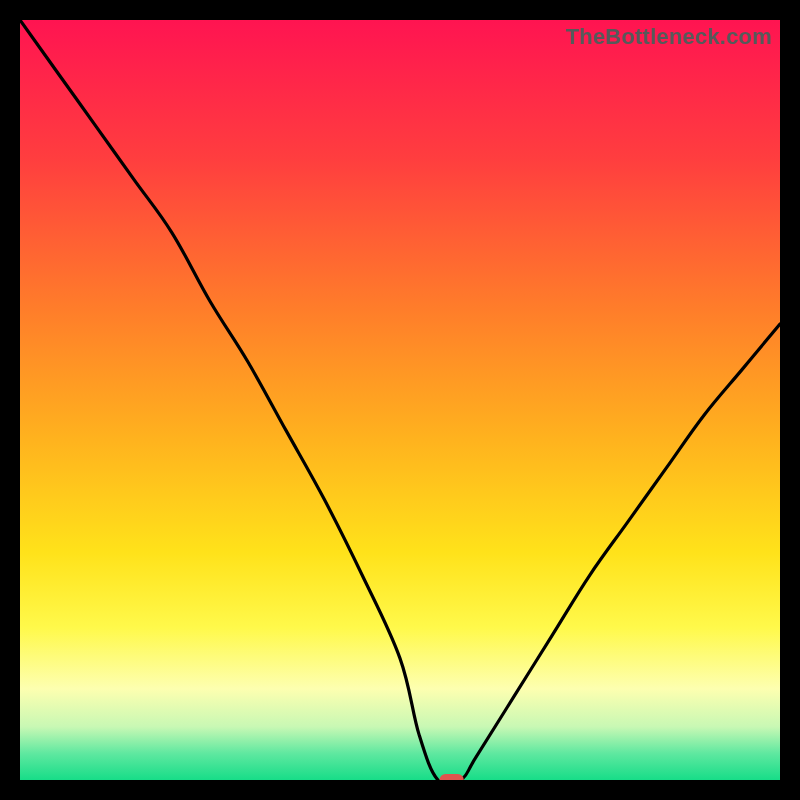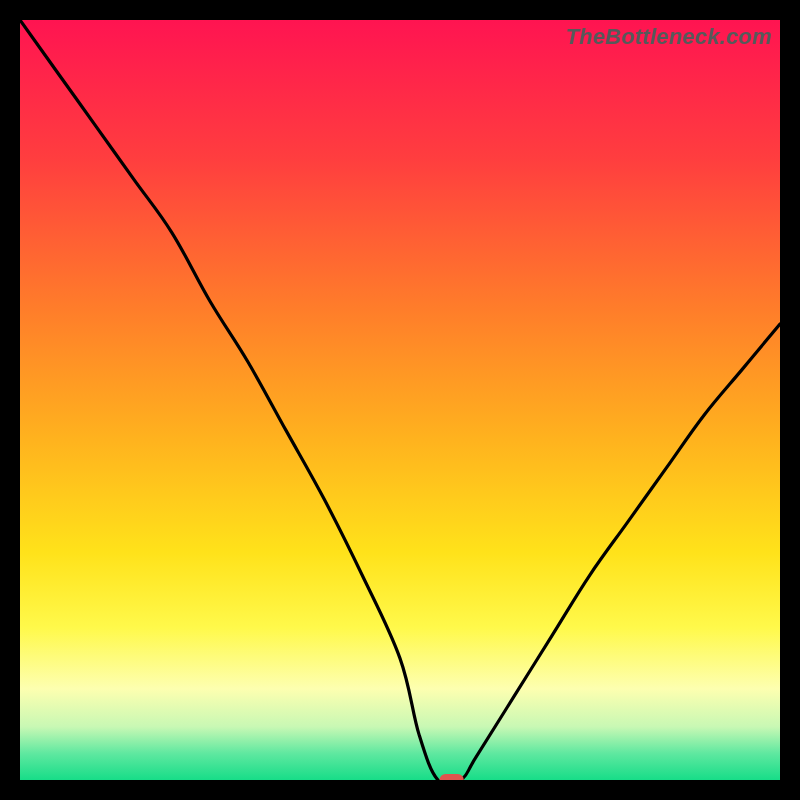--- a/index.html
+++ b/index.html
@@ -9,21 +9,20 @@
   height: 800px;
   background: #000;
   overflow: hidden;
   font-family: Arial, Helvetica, sans-serif;
 }
 .stage {
   position: relative;
   width: 712px;
   height: 800px;
   background: #000;
-  font-style: italic;
 }
 .plot {
   position: absolute;
   left: 20px;
   top: 20px;
   width: 760px;
   height: 760px;
 }
 .grad {
   position: absolute;

